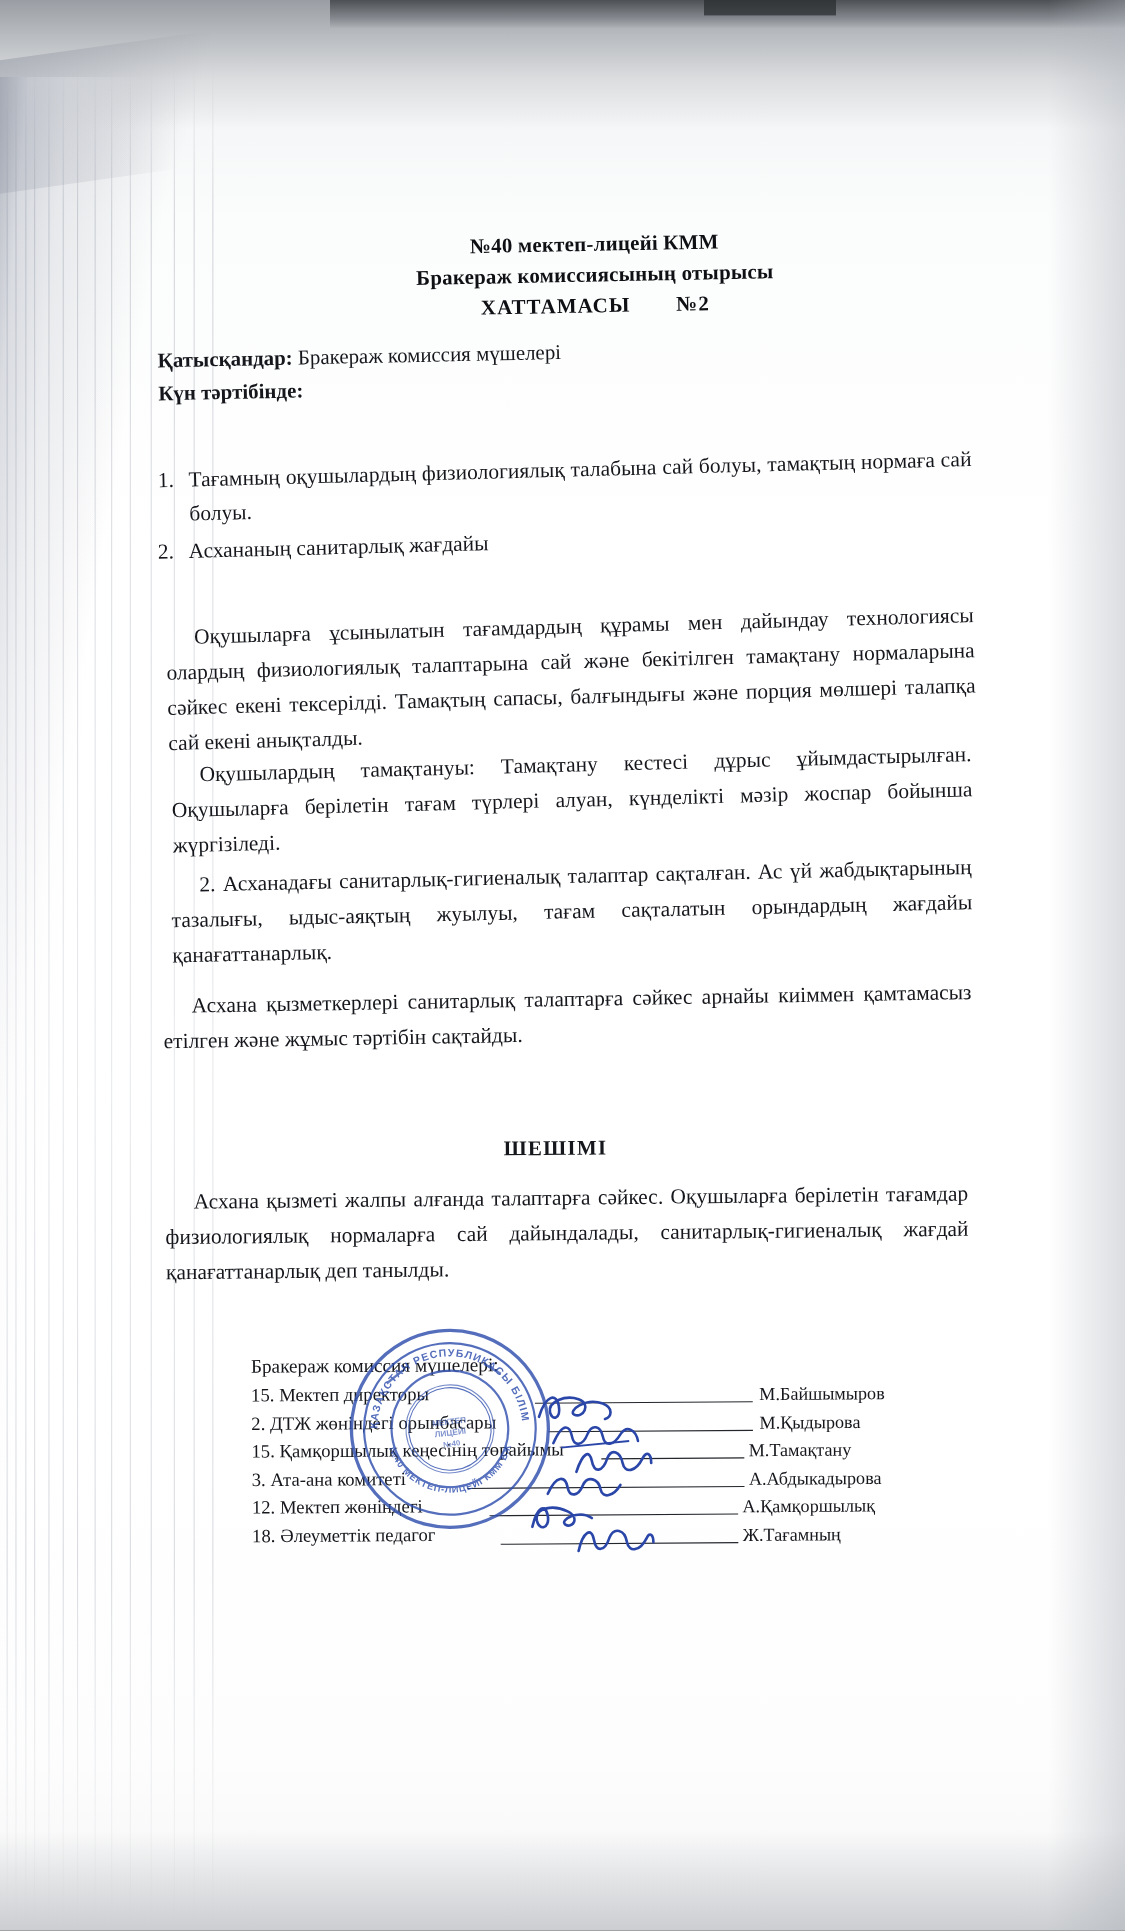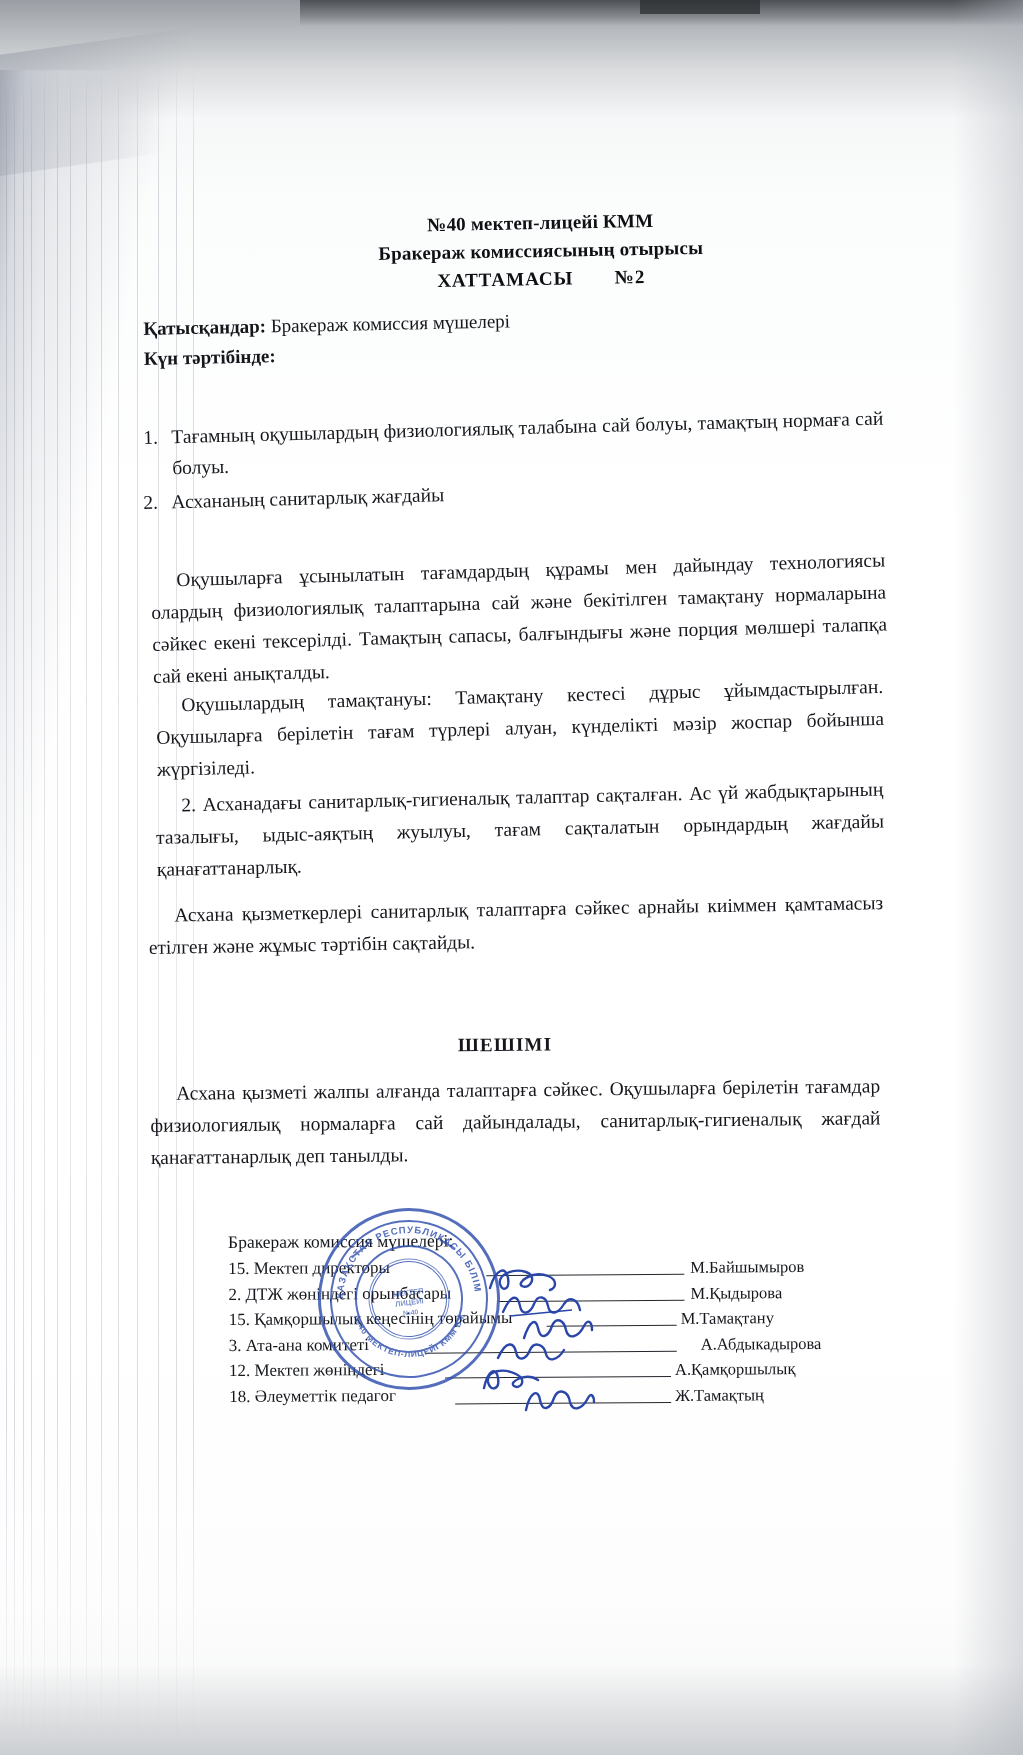--- a/index.html
+++ b/index.html
@@ -207,39 +207,39 @@
         <span class="sig-line" style="left:318px;width:130px"></span>
         <span class="sig-name" style="left:452px">М.Тамақтану</span>
       </div>
 
       <div class="sig-row">
         <span class="sig-role">
           <span>3.</span>
           <span>Ата-ана комитеті</span>
         </span>
         <span class="sig-line" style="left:196px;width:252px"></span>
-        <span class="sig-name" style="left:472px">А.Абдыкадырова</span>
+        <span class="sig-name" style="left:452px">А.Абдыкадырова</span>
       </div>
 
       <div class="sig-row">
         <span class="sig-role">
           <span>12.</span>
           <span>Мектеп жөніндегі</span>
         </span>
         <span class="sig-line" style="left:216px;width:226px"></span>
         <span class="sig-name" style="left:446px">А.Қамқоршылық</span>
       </div>
 
       <div class="sig-row">
         <span class="sig-role">
           <span>18.</span>
           <span>Әлеуметтік педагог</span>
         </span>
         <span class="sig-line" style="left:226px;width:216px"></span>
-        <span class="sig-name" style="left:446px">Ж.Тамақтың</span>
+        <span class="sig-name" style="left:446px">Ж.Тағамның</span>
       </div>
     </div>
 
     <div class="stamp" style="left:318px;top:1208px;">
       <div class="stamp-inner"></div>
       <svg width="176" height="176" viewBox="0 0 176 176" aria-hidden="true">
         <defs>
           <path id="arcTop" d="M 22,88 A 66,66 0 0 1 154,88"></path>
           <path id="arcBot" d="M 30,88 A 58,58 0 0 0 146,88"></path>
         </defs>

